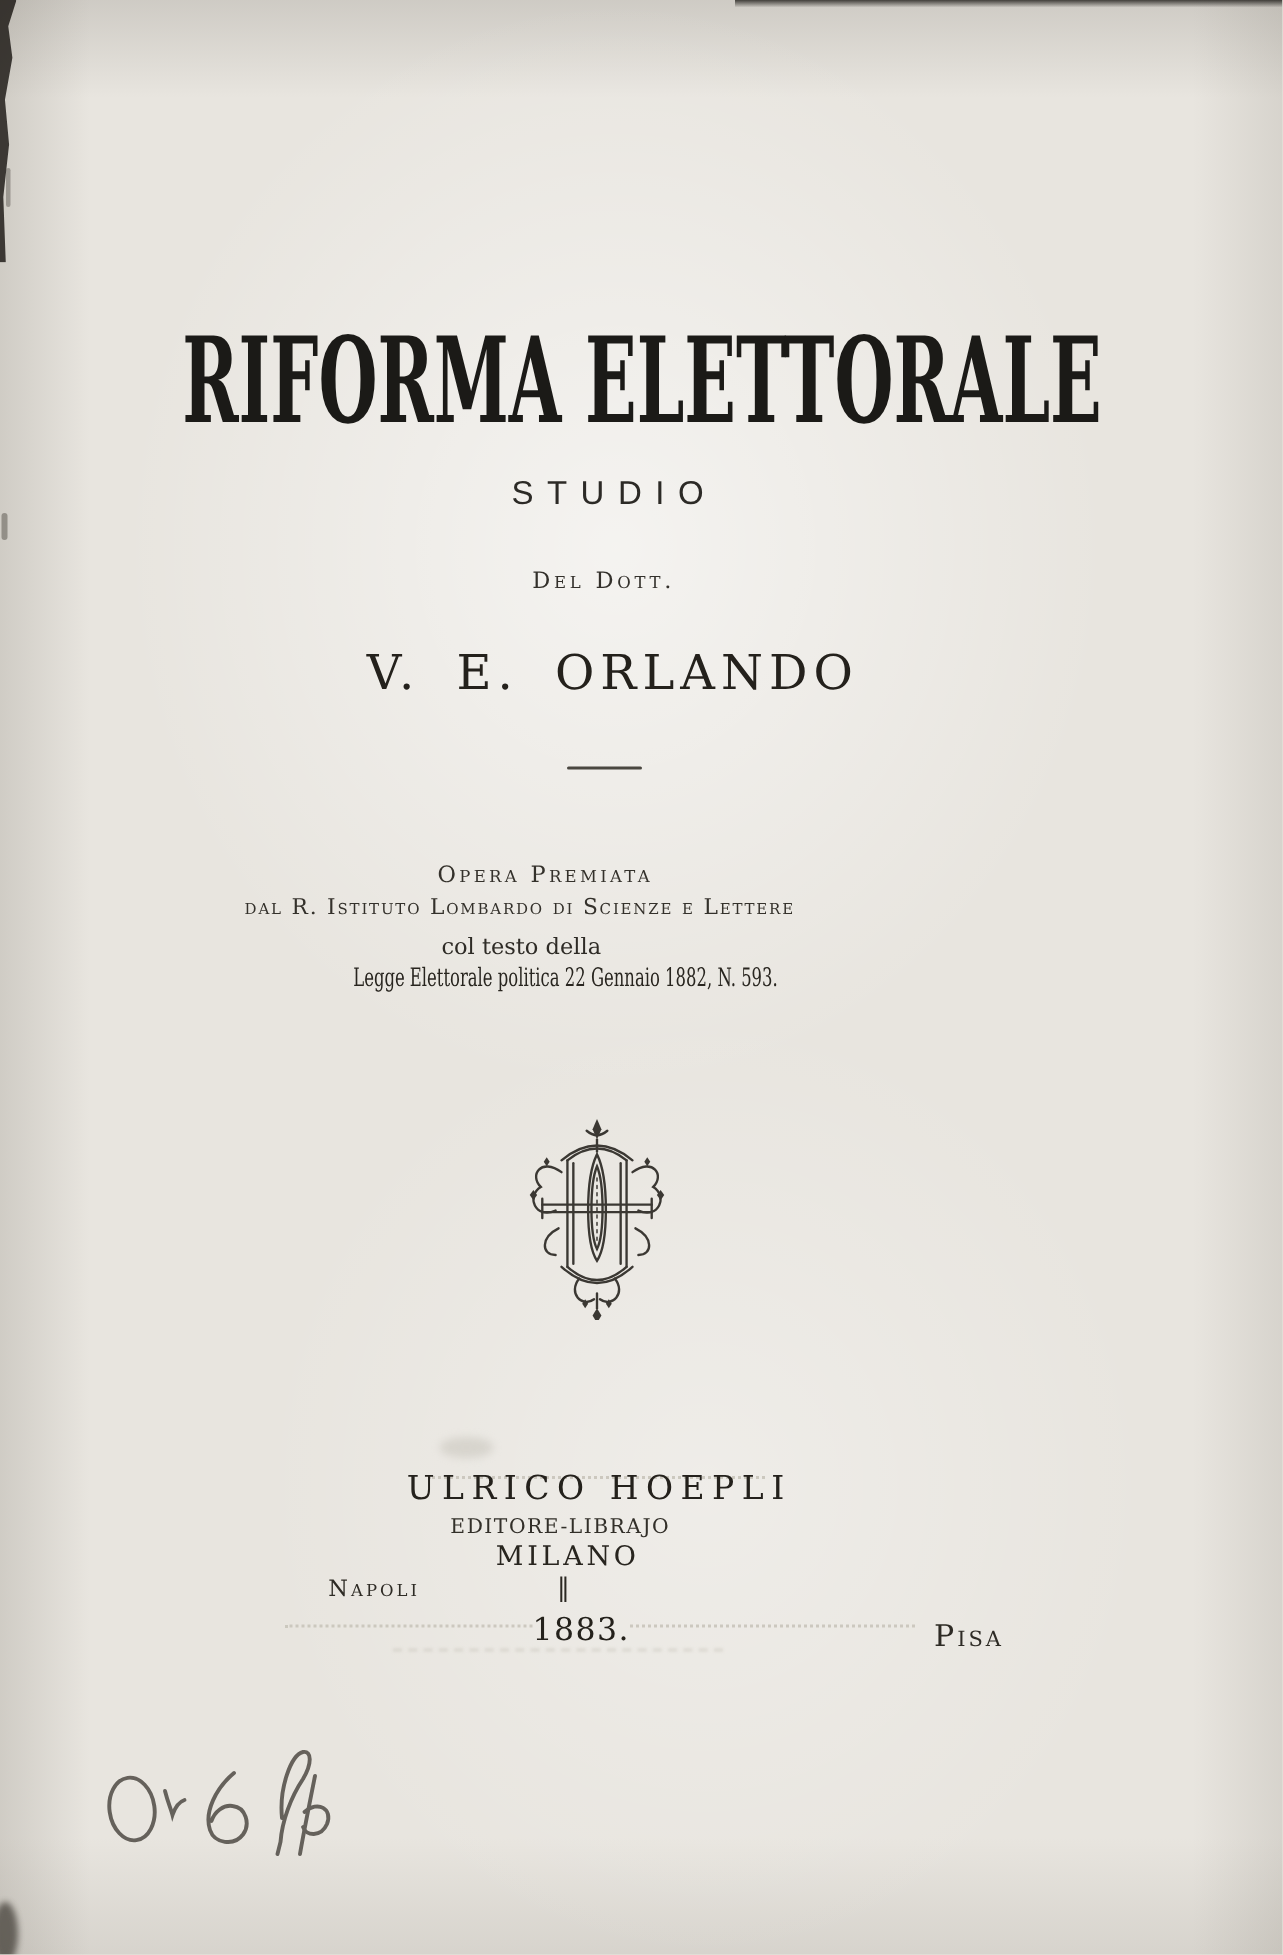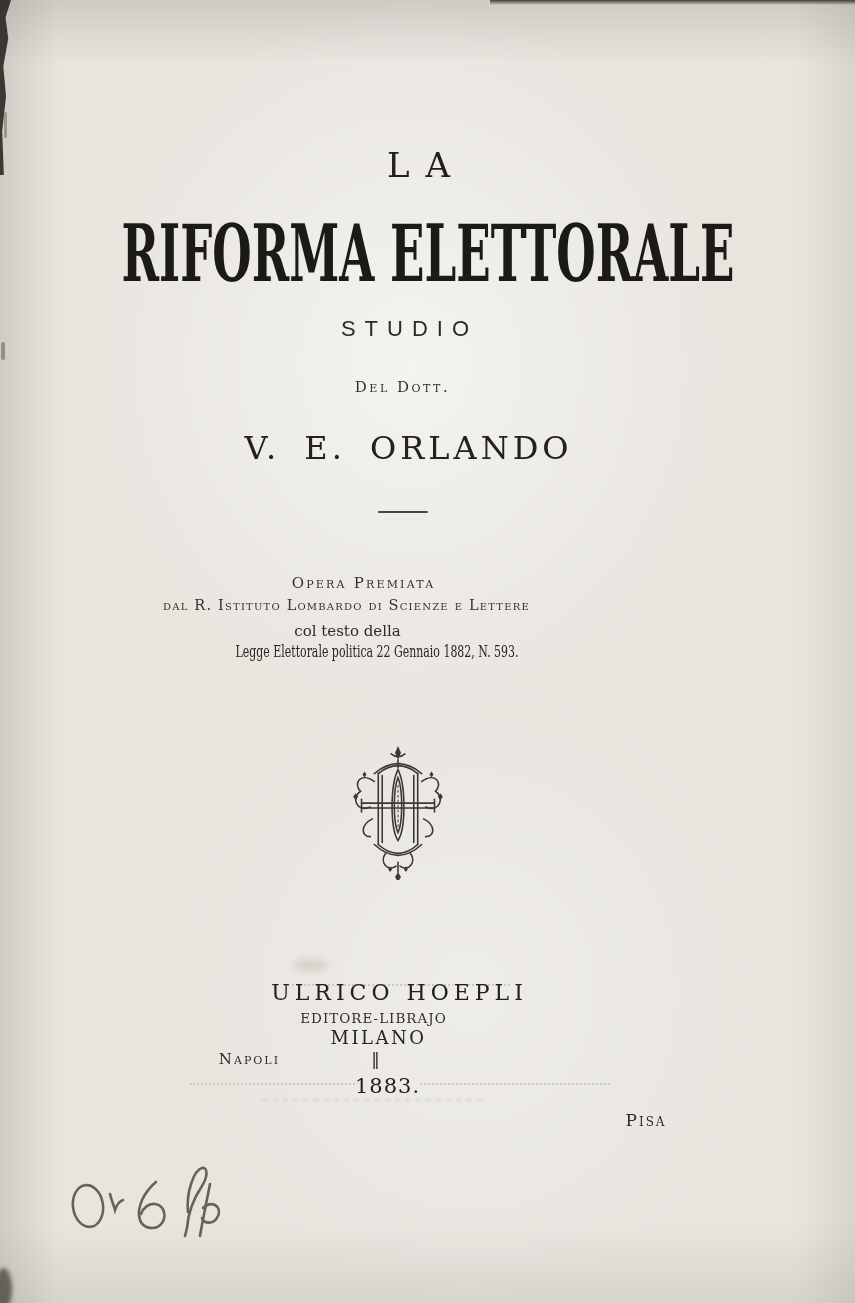--- a/index.html
+++ b/index.html
@@ -35,21 +35,21 @@
   .legge-text { font-family: "DejaVu Serif", "Liberation Serif", serif; font-size: 17px; fill: #28251f; }
 
   .monogram { position: absolute; left: 348px; top: 742px; }
 
   .pubname { top: 982px;  font-size: 22px;   letter-spacing: 5px;   color: #24211c; transform: translateX(-28px); }
   .pubrole { top: 1012px; font-size: 13.5px; letter-spacing: 1px;   color: #322f29; transform: translateX(-54px); }
   .pubcity { top: 1029px; font-size: 18px;   letter-spacing: 2.5px; color: #28251f; transform: translateX(-49px); }
   .pubsep  { top: 1051px; font-size: 17px;   color: #2b2822; transform: translateX(-52px); }
   .branchL { position: absolute; left: 180px; top: 1052px; width: 100px; text-align: right; font-size: 15px;
              font-variant: small-caps; letter-spacing: 2px; color: #2e2b25; line-height: 1; }
-  .branchR { position: absolute; left: 598px; top: 1112px; width: 96px;  text-align: center; font-size: 17px;
+  .branchR { position: absolute; left: 598px; top: 1080px; width: 96px;  text-align: center; font-size: 20px;
              font-variant: small-caps; letter-spacing: 2px; color: #2e2b25; line-height: 1; }
   .year    { top: 1076px; font-size: 21px; letter-spacing: 1px; color: #24211b; transform: translateX(-40px); }
 
   .faded { position: absolute; height: 0; border-top: 2px dotted #c7c3b9; opacity: .85; }
   .faded-a { top: 984px;  left: 285px; width: 225px; }
   .faded-b { top: 1083px; left: 190px; width: 165px; }
   .faded-c { top: 1083px; left: 420px; width: 190px; }
   .faded-d { top: 1099px; left: 262px; width: 220px; border-top-style: dashed; opacity: .5; filter: blur(1px); }
   .smudge-a { position: absolute; left: 293px; top: 958px; width: 36px; height: 14px; background: #cfccc4;
               border-radius: 50%; filter: blur(3px); opacity: .7; }
@@ -69,21 +69,20 @@
 <body>
 
 <div class="page">
 
   <div class="edge-top-right"></div>
   <div class="edge-top-left"></div>
   <div class="speck-1"></div>
   <div class="speck-2"></div>
   <div class="edge-bottom-left"></div>
 
-  <div class="abs series">LA</div>
 
   <svg class="title-svg" width="855" height="85" aria-hidden="false">
     <text class="title-text" x="428" y="66" text-anchor="middle" textLength="613" lengthAdjust="spacingAndGlyphs">RIFORMA ELETTORALE</text>
   </svg>
 
   <div class="abs studio">STUDIO</div>
   <div class="abs authpre">Del Dott.</div>
   <div class="abs author">V. E. ORLANDO</div>
   <div class="rule"></div>
 

